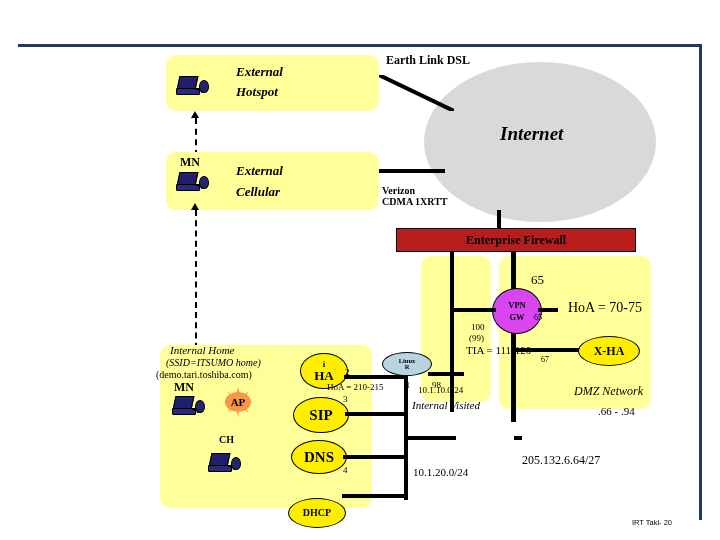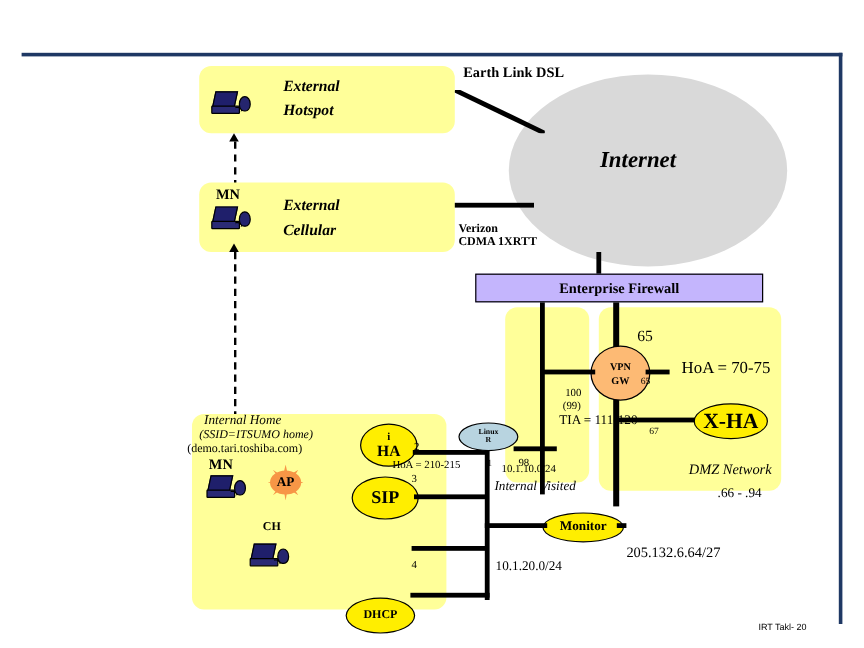--- a/index.html
+++ b/index.html
@@ -63,21 +63,21 @@
     display: flex;
     flex-direction: column;
     align-items: center;
     justify-content: center;
     text-align: center;
     line-height: 1.0;
     color: #000000;
     font-weight: bold;
   }
   .el-yellow { background: #ffee00; }
-  .el-pink   { background: #fdba74; }
+  .el-pink   { background: #d946ef; }
   .el-blue   { background: #b8d4e0; }
 
   
   .dash-v {
     position: absolute;
     width: 0;
     border-left: 2px dashed #000000;
   }
   .arrowhead-up {
     position: absolute;
@@ -90,21 +90,21 @@
   
   #cloud {
     position: absolute;
     background: #d9d9d9;
     border-radius: 50%;
   }
 
   
   #firewall {
     position: absolute;
-    background: #c4b5fd;
+    background: #b91c1c;
     border: 1.5px solid #000000;
     display: flex;
     align-items: center;
     justify-content: center;
   }
 
   
   .laptop { position: absolute; }
   .laptop .screen {
     position: absolute;
@@ -236,21 +236,21 @@
   <div class="line-h" style="left:538px; top:308px; width:20px; height:4px;"></div>
 
   <div class="lbl" style="left:471px; top:322px; font-size:9px;">100</div>
   <div class="lbl" style="left:469px; top:333px; font-size:9px;">(99)</div>
   <div class="lbl" style="left:466px; top:344px; font-size:11px;">TIA = 111-120</div>
   <div class="lbl" style="left:534px; top:313px; font-size:8px;">65</div>
   <div class="lbl" style="left:531px; top:272px; font-size:13px;">65</div>
 
   <div class="lbl" style="left:568px; top:300px; font-size:14px;">HoA = 70-75</div>
 
-  <div class="ellipse el-yellow" style="left:578px; top:336px; width:60px; height:28px; font-size:18px;">
+  <div class="ellipse el-yellow" style="left:578px; top:336px; width:60px; height:28px; font-size:12px;">
     <span>X-HA</span>
   </div>
   <div class="line-h" style="left:515px; top:348px; width:64px; height:4px;"></div>
   <div class="lbl" style="left:541px; top:355px; font-size:8px;">67</div>
 
   <div class="lbl ital" style="left:574px; top:384px; font-size:12px;">DMZ Network</div>
   <div class="lbl" style="left:598px; top:405px; font-size:11px;">.66 - .94</div>
   <div class="lbl" style="left:522px; top:453px; font-size:12px;">205.132.6.64/27</div>
 
   <div class="yellowbox" style="left:160px; top:345px; width:212px; height:163px;"></div>
@@ -290,20 +290,23 @@
   <div class="lbl" style="left:345px; top:367px; font-size:9px;">2</div>
   <div class="line-h" style="left:344px; top:375px; width:62px; height:4px;"></div>
   <div class="lbl" style="left:327px; top:382px; font-size:9px;">HoA = 210-215</div>
 
   <div class="ellipse el-yellow" style="left:293px; top:397px; width:54px; height:34px; font-size:15px;">
     <span>SIP</span>
   </div>
   <div class="line-h" style="left:345px; top:412px; width:62px; height:4px;"></div>
   <div class="lbl" style="left:343px; top:394px; font-size:9px;">3</div>
 
+  <div class="ellipse el-yellow" style="left:291px; top:440px; width:54px; height:32px; font-size:15px;">
+    <span>DNS</span>
+  </div>
   <div class="line-h" style="left:343px; top:455px; width:64px; height:4px;"></div>
   <div class="lbl" style="left:343px; top:465px; font-size:9px;">4</div>
 
   <div class="ellipse el-yellow" style="left:288px; top:498px; width:56px; height:28px; font-size:10px;">
     <span>DHCP</span>
   </div>
   <div class="line-h" style="left:342px; top:494px; width:66px; height:4px;"></div>
 
   <div class="line-v" style="left:404px; top:375px; width:4px; height:125px;"></div>
 
@@ -311,23 +314,20 @@
     <span>Linux</span>
     <span>R</span>
   </div>
   <div class="lbl" style="left:406px; top:381px; font-size:8px;">1</div>
   <div class="line-h" style="left:428px; top:372px; width:36px; height:4px;"></div>
   <div class="lbl" style="left:432px; top:380px; font-size:9px;">98</div>
 
   <div class="lbl" style="left:418px; top:385px; font-size:9px;">10.1.10.0/24</div>
   <div class="lbl ital" style="left:412px; top:399px; font-size:11px;">Internal Visited</div>
 
-  <div class="ellipse el-yellow" style="left:452px; top:427px; width:66px; height:23px; font-size:11px;">
-    <span>Monitor</span>
-  </div>
   <div class="line-h" style="left:404px; top:436px; width:52px; height:4px;"></div>
   <div class="line-h" style="left:514px; top:436px; width:8px; height:4px;"></div>
 
   <div class="lbl" style="left:413px; top:466px; font-size:11px;">10.1.20.0/24</div>
 
   <div class="lbl sans" style="left:632px; top:518px; font-size:7.5px;">IRT Takl- 20</div>
 
 </div>
 
 </body></html>

